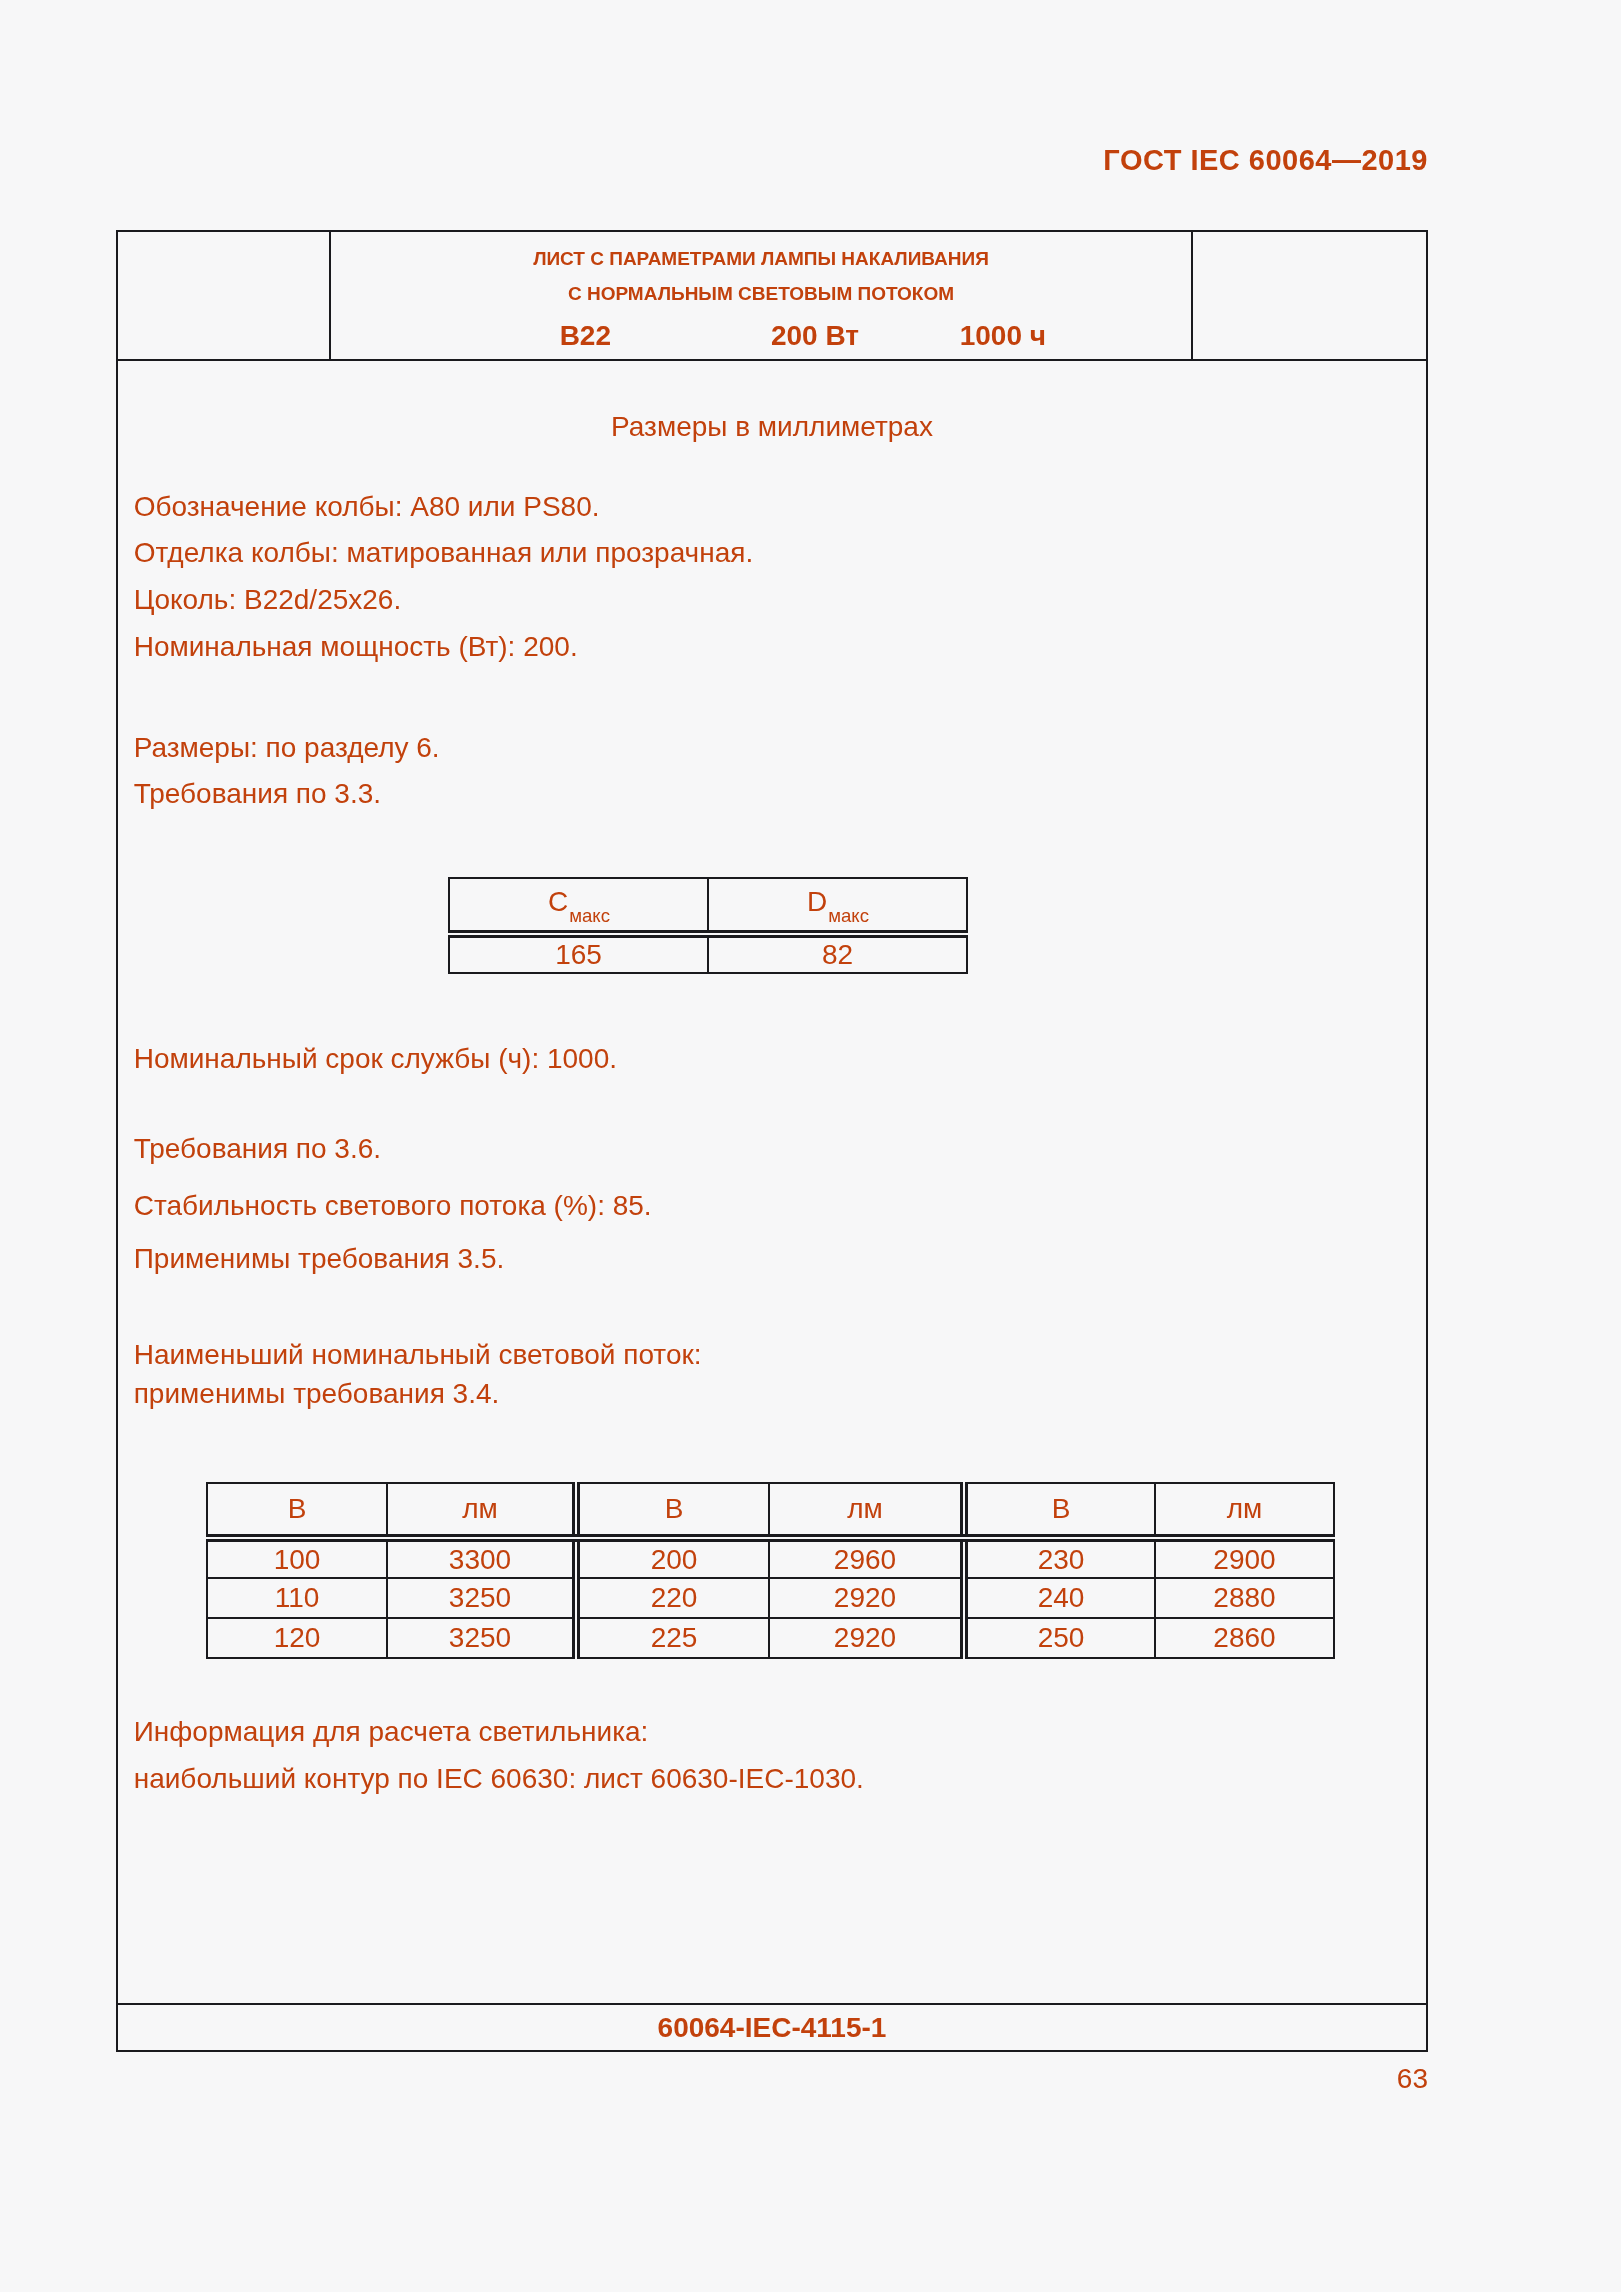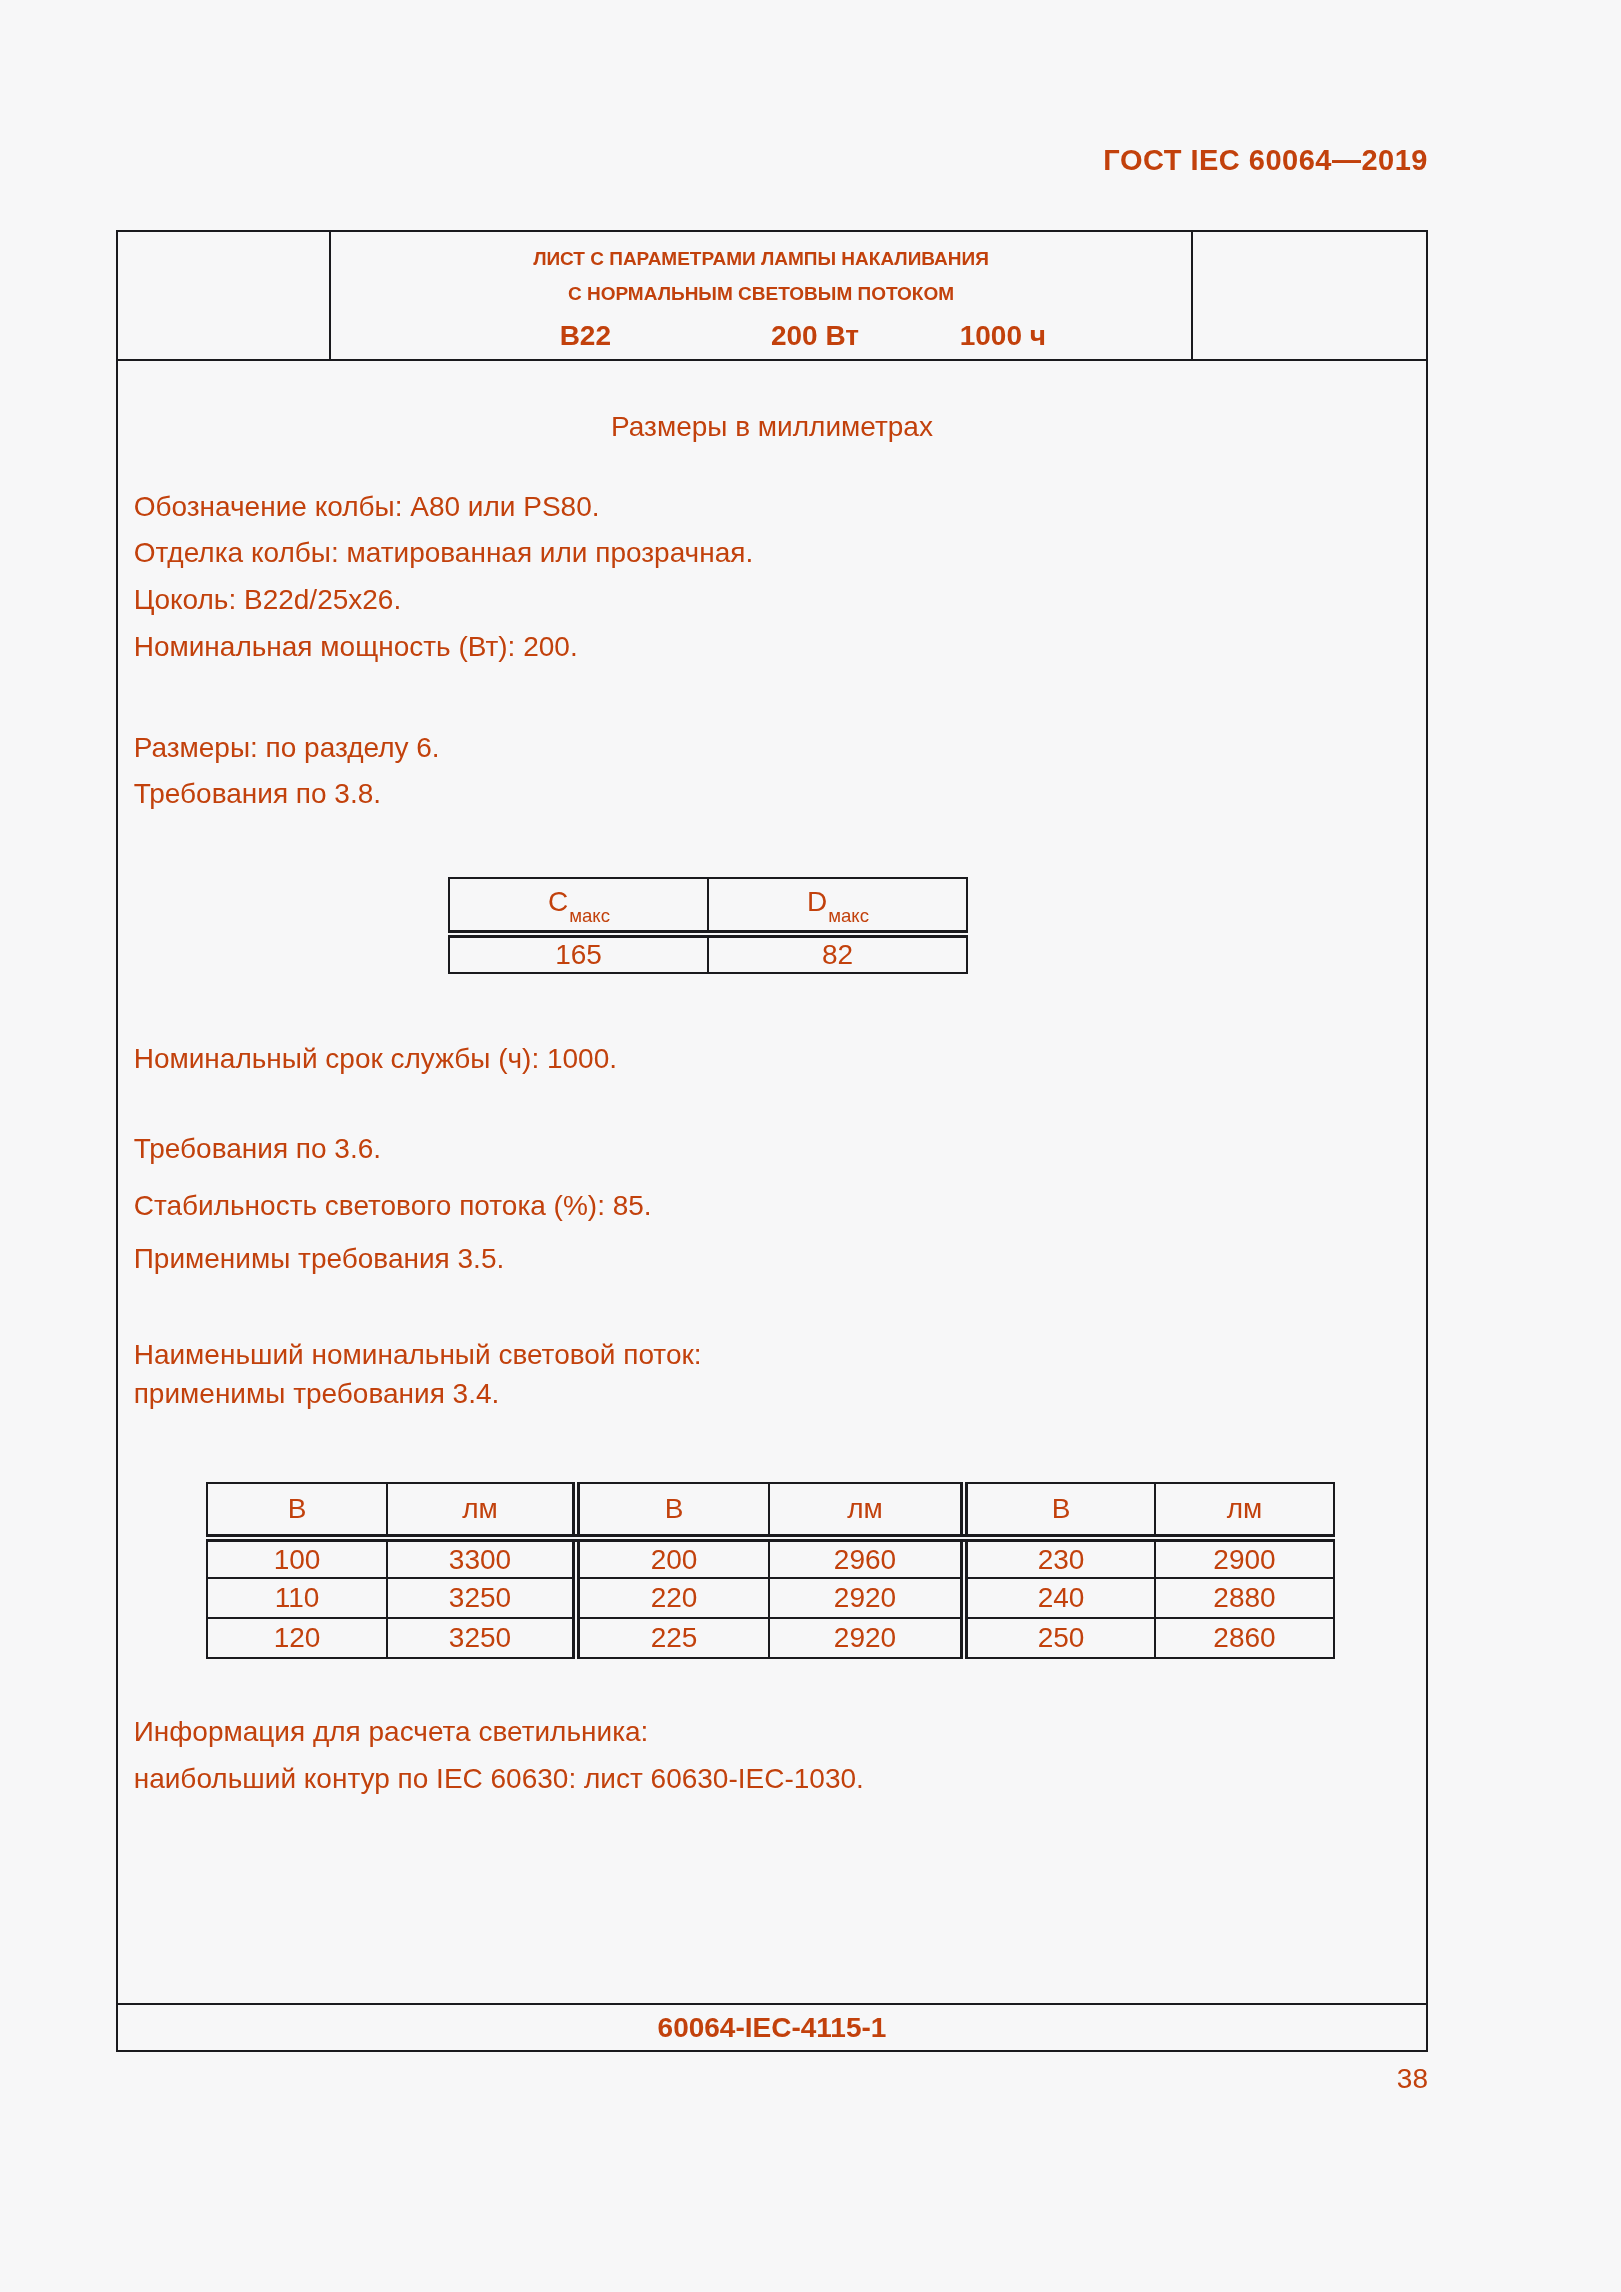--- a/index.html
+++ b/index.html
@@ -96,21 +96,21 @@
     <div class="content">
 
       <div class="line center" style="top:48px">Размеры в миллиметрах</div>
 
       <div class="line" style="top:128px">Обозначение колбы: А80 или PS80.</div>
       <div class="line" style="top:174px">Отделка колбы: матированная или прозрачная.</div>
       <div class="line" style="top:221px">Цоколь: B22d/25x26.</div>
       <div class="line" style="top:268px">Номинальная мощность (Вт): 200.</div>
 
       <div class="line" style="top:369px">Размеры: по разделу 6.</div>
-      <div class="line" style="top:415px">Требования по 3.8.</div>
+      <div class="line" style="top:415px">Требования по 3.3.</div>
 
       <table class="dim-table">
         <tbody>
             <tr>
           <th class="hdr"><span>C</span><sub>макс</sub></th>
           <th class="hdr"><span>D</span><sub>макс</sub></th>
         </tr>
         <tr>
           <td>165</td>
           <td>82</td>
@@ -176,16 +176,16 @@
       <div class="line" style="top:1400px">наибольший контур по IEC 60630: лист 60630-IEC-1030.</div>
 
     </div>
 
     <div class="footer">
       <span>60064-IEC-4115-1</span>
     </div>
 
   </div>
 
-  <div class="page-number">38</div>
+  <div class="page-number">63</div>
 
 </div>
 
 
 </body></html>

